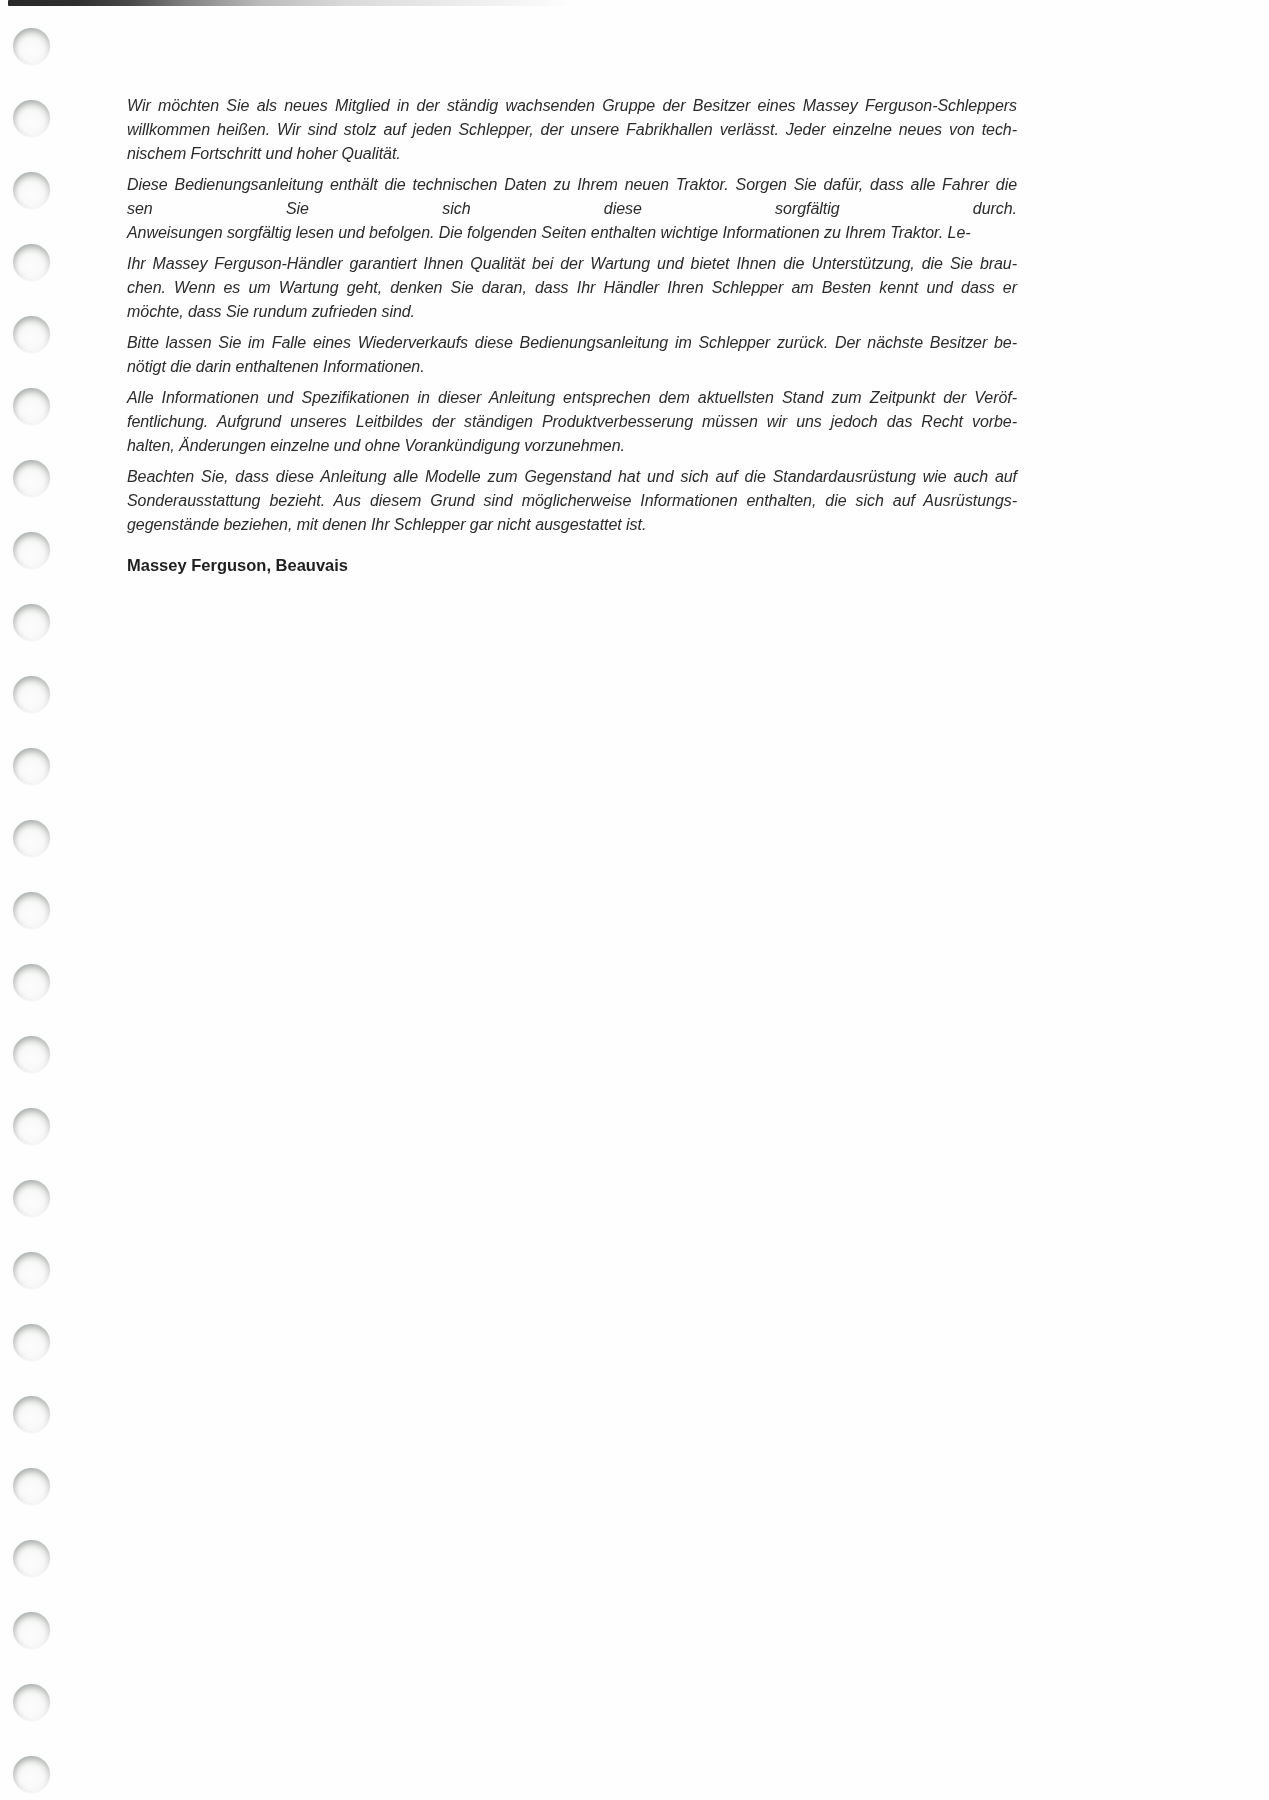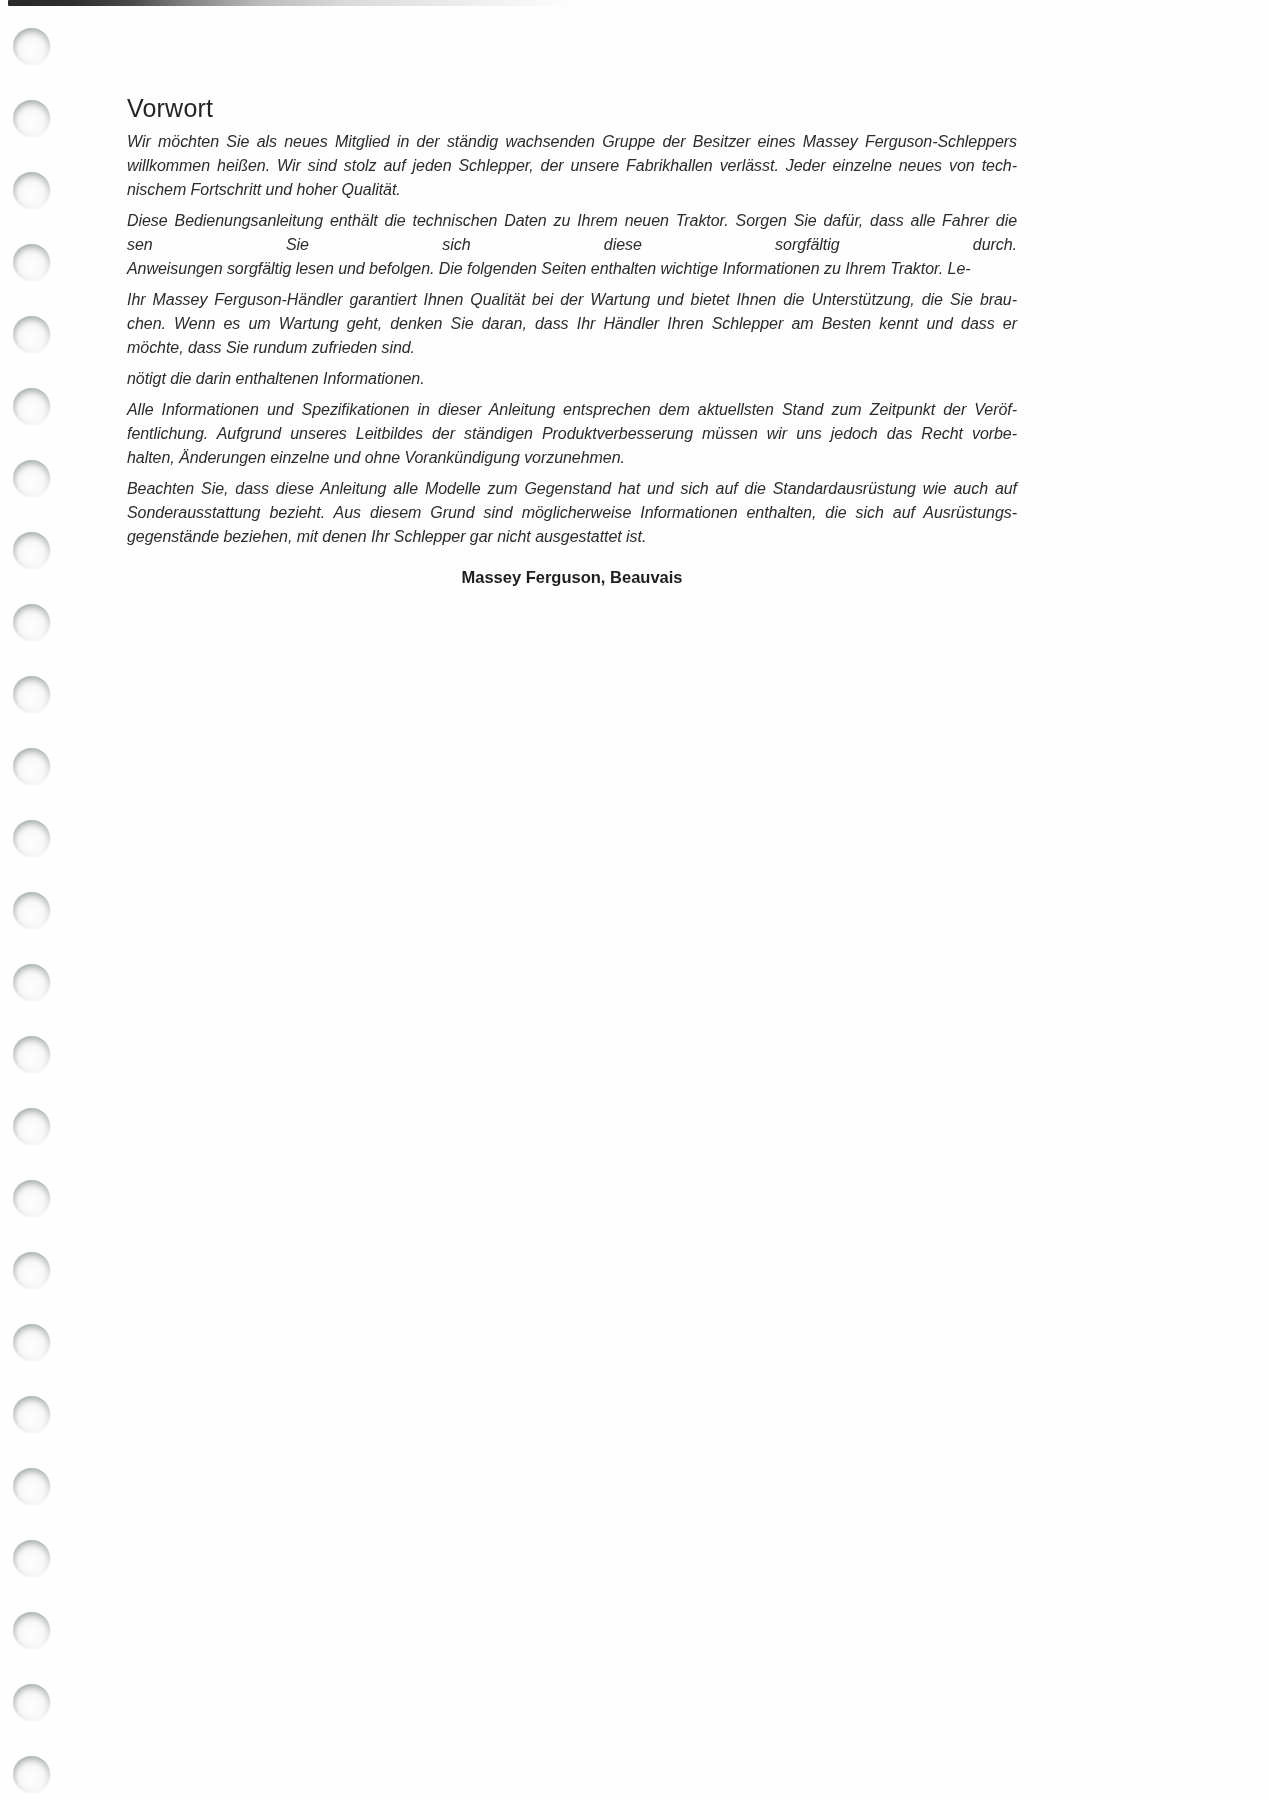--- a/index.html
+++ b/index.html
@@ -80,21 +80,21 @@
     text-align-last: justify;
   }
   .pline:last-child {
     text-align-last: left;
   }
   .signature {
     margin-top: 17px;
     font-size: 16.5px;
     line-height: 22px;
     font-weight: 700;
-    text-align: center;
+    text-align: left;
     color: #1f1f1f;
   }
 </style>
 </head>
 <body>
 
 <div class="page">
 
   <div class="scan-bar"></div>
 
@@ -120,38 +120,38 @@
       <div class="hole" style="top: 1324px;"></div>
       <div class="hole" style="top: 1396px;"></div>
       <div class="hole" style="top: 1468px;"></div>
       <div class="hole" style="top: 1540px;"></div>
       <div class="hole" style="top: 1612px;"></div>
       <div class="hole" style="top: 1684px;"></div>
       <div class="hole" style="top: 1756px;"></div>
     </div>
 
   <div class="content">
-    <div class="heading">Vorwort</div>
 
     <div class="paragraph">
         <div class="pline">Wir möchten Sie als neues Mitglied in der ständig wachsenden Gruppe der Besitzer eines Massey Ferguson-Schleppers</div>
         <div class="pline">willkommen heißen. Wir sind stolz auf jeden Schlepper, der unsere Fabrikhallen verlässt. Jeder einzelne neues von tech-</div>
         <div class="pline">nischem Fortschritt und hoher Qualität.</div>
       </div>
     <div class="paragraph">
         <div class="pline">Diese Bedienungsanleitung enthält die technischen Daten zu Ihrem neuen Traktor. Sorgen Sie dafür, dass alle Fahrer die</div>
         <div class="pline">sen Sie sich diese sorgfältig durch.</div>
         <div class="pline">Anweisungen sorgfältig lesen und befolgen. Die folgenden Seiten enthalten wichtige Informationen zu Ihrem Traktor. Le-</div>
       </div>
     <div class="paragraph">
         <div class="pline">Ihr Massey Ferguson-Händler garantiert Ihnen Qualität bei der Wartung und bietet Ihnen die Unterstützung, die Sie brau-</div>
         <div class="pline">chen. Wenn es um Wartung geht, denken Sie daran, dass Ihr Händler Ihren Schlepper am Besten kennt und dass er</div>
         <div class="pline">möchte, dass Sie rundum zufrieden sind.</div>
       </div>
     <div class="paragraph">
+        <div class="pline">Bitte lassen Sie im Falle eines Wiederverkaufs diese Bedienungsanleitung im Schlepper zurück. Der nächste Besitzer be-</div>
         <div class="pline">nötigt die darin enthaltenen Informationen.</div>
       </div>
     <div class="paragraph">
         <div class="pline">Alle Informationen und Spezifikationen in dieser Anleitung entsprechen dem aktuellsten Stand zum Zeitpunkt der Veröf-</div>
         <div class="pline">fentlichung. Aufgrund unseres Leitbildes der ständigen Produktverbesserung müssen wir uns jedoch das Recht vorbe-</div>
         <div class="pline">halten, Änderungen einzelne und ohne Vorankündigung vorzunehmen.</div>
       </div>
     <div class="paragraph">
         <div class="pline">Beachten Sie, dass diese Anleitung alle Modelle zum Gegenstand hat und sich auf die Standardausrüstung wie auch auf</div>
         <div class="pline">Sonderausstattung bezieht. Aus diesem Grund sind möglicherweise Informationen enthalten, die sich auf Ausrüstungs-</div>

